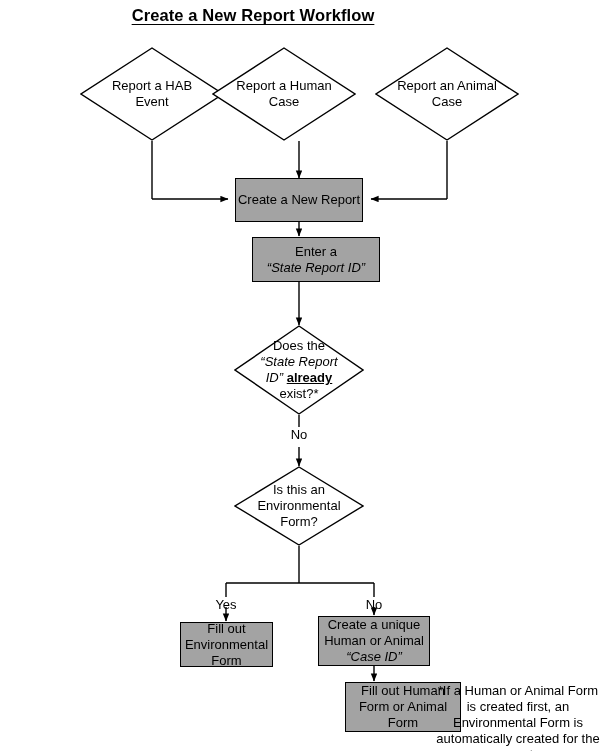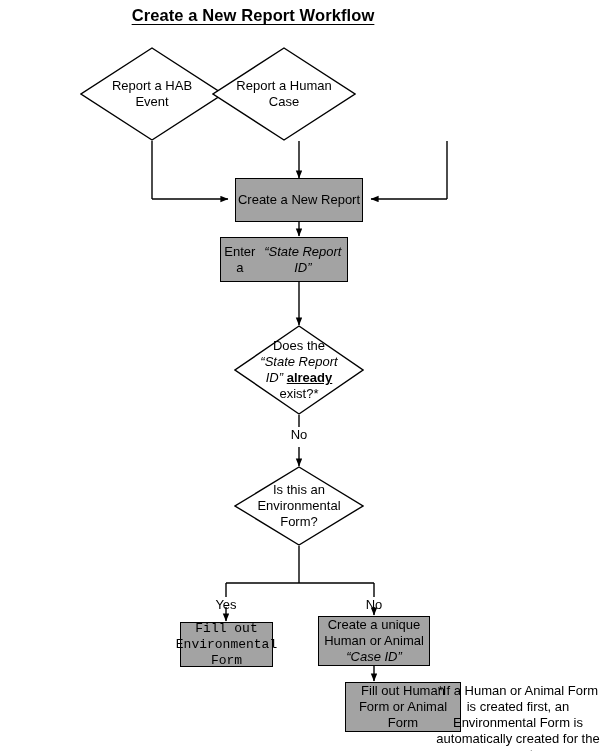--- a/index.html
+++ b/index.html
@@ -142,26 +142,32 @@
     <div class="dtext">Report a HAB Event</div>
   </div>
 
   <div class="diamond" style="left:212px; top:47px; width:144px; height:94px;">
     <svg class="shape" viewBox="0 0 144 94" preserveAspectRatio="none">
       <polygon points="72,1 143,47 72,93 1,47" fill="#fff" stroke="#000" stroke-width="1.4" vector-effect="non-scaling-stroke"></polygon>
     </svg>
     <div class="dtext">Report a Human Case</div>
   </div>
 
+  <div class="diamond" style="left:375px; top:47px; width:144px; height:94px;">
+    <svg class="shape" viewBox="0 0 144 94" preserveAspectRatio="none">
+      <polygon points="72,1 143,47 72,93 1,47" fill="#fff" stroke="#000" stroke-width="1.4" vector-effect="non-scaling-stroke"></polygon>
+    </svg>
+    <div class="dtext">Report an Animal Case</div>
+  </div>
 
   <div class="box" style="left:235px; top:178px; width:128px; height:44px;">
     <span>Create a New Report</span>
   </div>
 
-  <div class="box" style="left:220px; top:237px; width:128px; height:45px; ">
+  <div class="box" style="left:252px; top:237px; width:128px; height:45px; flex-direction:column;">
     <span>Enter a</span>
     <i class="it">“State Report ID”</i>
   </div>
 
   <div class="diamond" style="left:234px; top:325px; width:130px; height:90px;">
     <svg class="shape" viewBox="0 0 130 90" preserveAspectRatio="none">
       <polygon points="65,1 129,45 65,89 1,45" fill="#fff" stroke="#000" stroke-width="1.4" vector-effect="non-scaling-stroke"></polygon>
     </svg>
     <div class="dtext" style="width:88%;">
       <span>Does the</span><br>
@@ -184,21 +190,21 @@
     <div class="dtext" style="width:86%;">Is this an Environmental Form?</div>
   </div>
 
   <div class="edge-label" style="left:196px; top:597px; width:60px;">
     <span>Yes</span>
   </div>
   <div class="edge-label" style="left:344px; top:597px; width:60px;">
     <span>No</span>
   </div>
 
-  <div class="box" style="left:180px; top:622px; width:93px; height:45px;font-family:Liberation Mono, monospace;">
+  <div class="box" style="left:180px; top:622px; width:93px; height:45px;">
     <span>Fill out Environmental Form</span>
   </div>
 
   <div class="box" style="left:318px; top:616px; width:112px; height:50px; flex-direction:column;">
     <span>Create a unique</span>
     <span>Human or Animal</span>
     <i class="it">“Case ID”</i>
   </div>
 
   <div class="box" style="left:318px; top:682px; width:116px; height:50px;margin-left:27px;">

